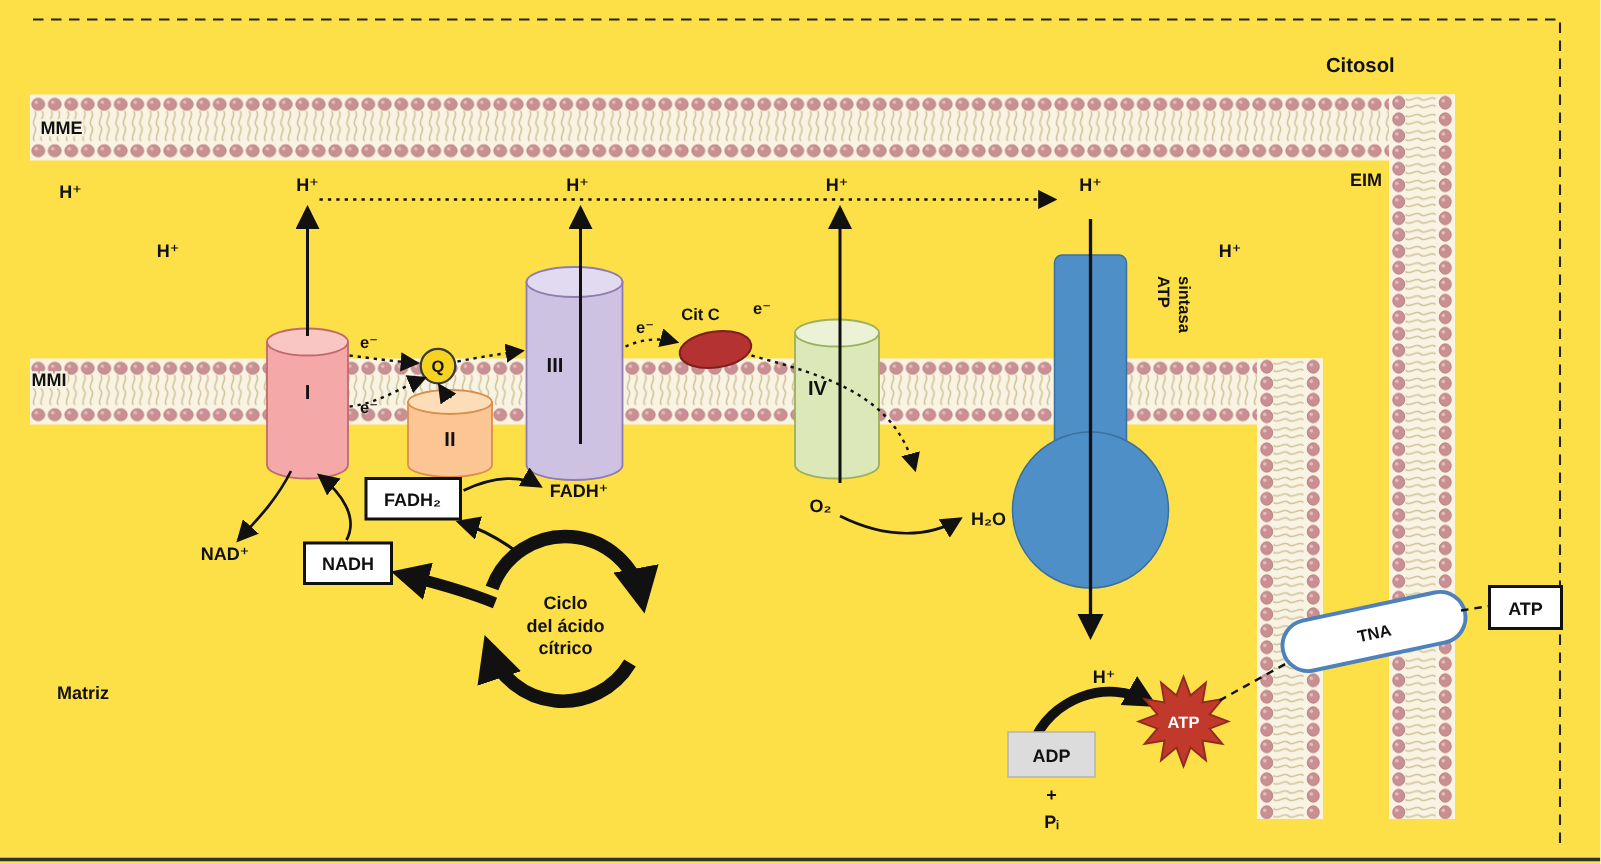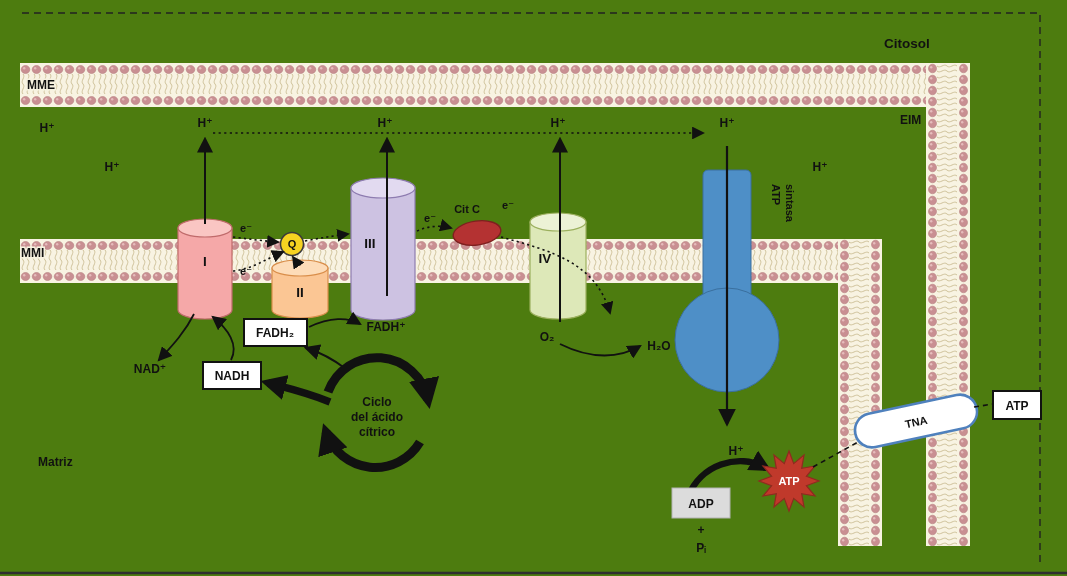--- a/index.html
+++ b/index.html
@@ -1,16 +1,16 @@
 <!DOCTYPE html>
 <html><head>
 <meta charset="utf-8">
 <style>
   html,body{margin:0;padding:0;background:#ffffff}
-  .canvas{width:1067px;height:576px;background:#4d7c0f;position:relative;overflow:hidden;
+  .canvas{width:1067px;height:576px;background:#fde047;position:relative;overflow:hidden;
           font-family:"Liberation Sans",sans-serif}
   svg{display:block}
   text{font-family:"Liberation Sans","DejaVu Sans",sans-serif;fill:#111}
   .b13{font-size:13.5px;font-weight:bold}
   .b12{font-size:12px;font-weight:bold}
   .b11{font-size:11px;font-weight:bold}
   .halo{paint-order:stroke;stroke:#f7f2e0;stroke-width:3px}
 </style>
 </head>
 <body>

